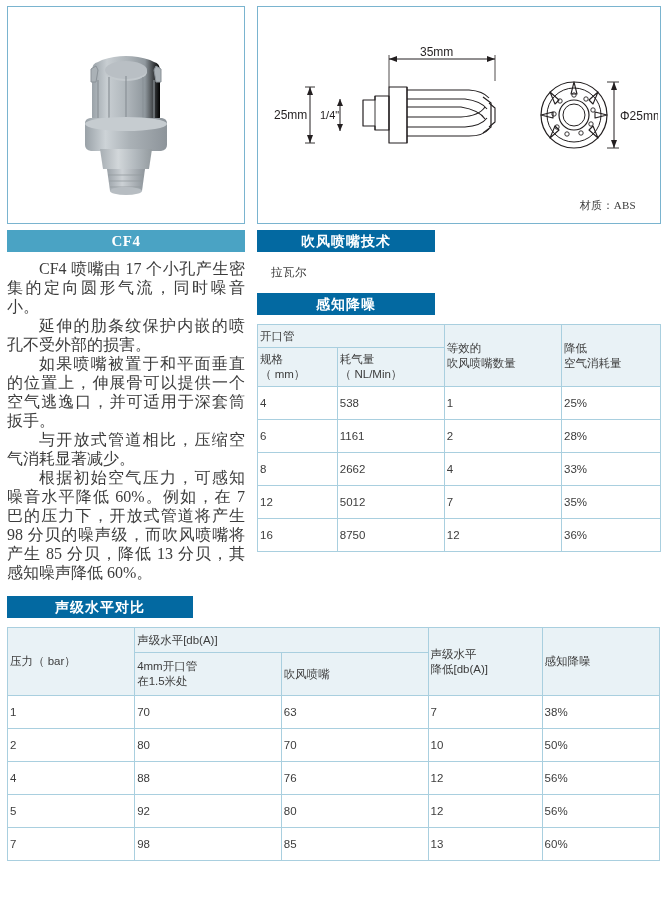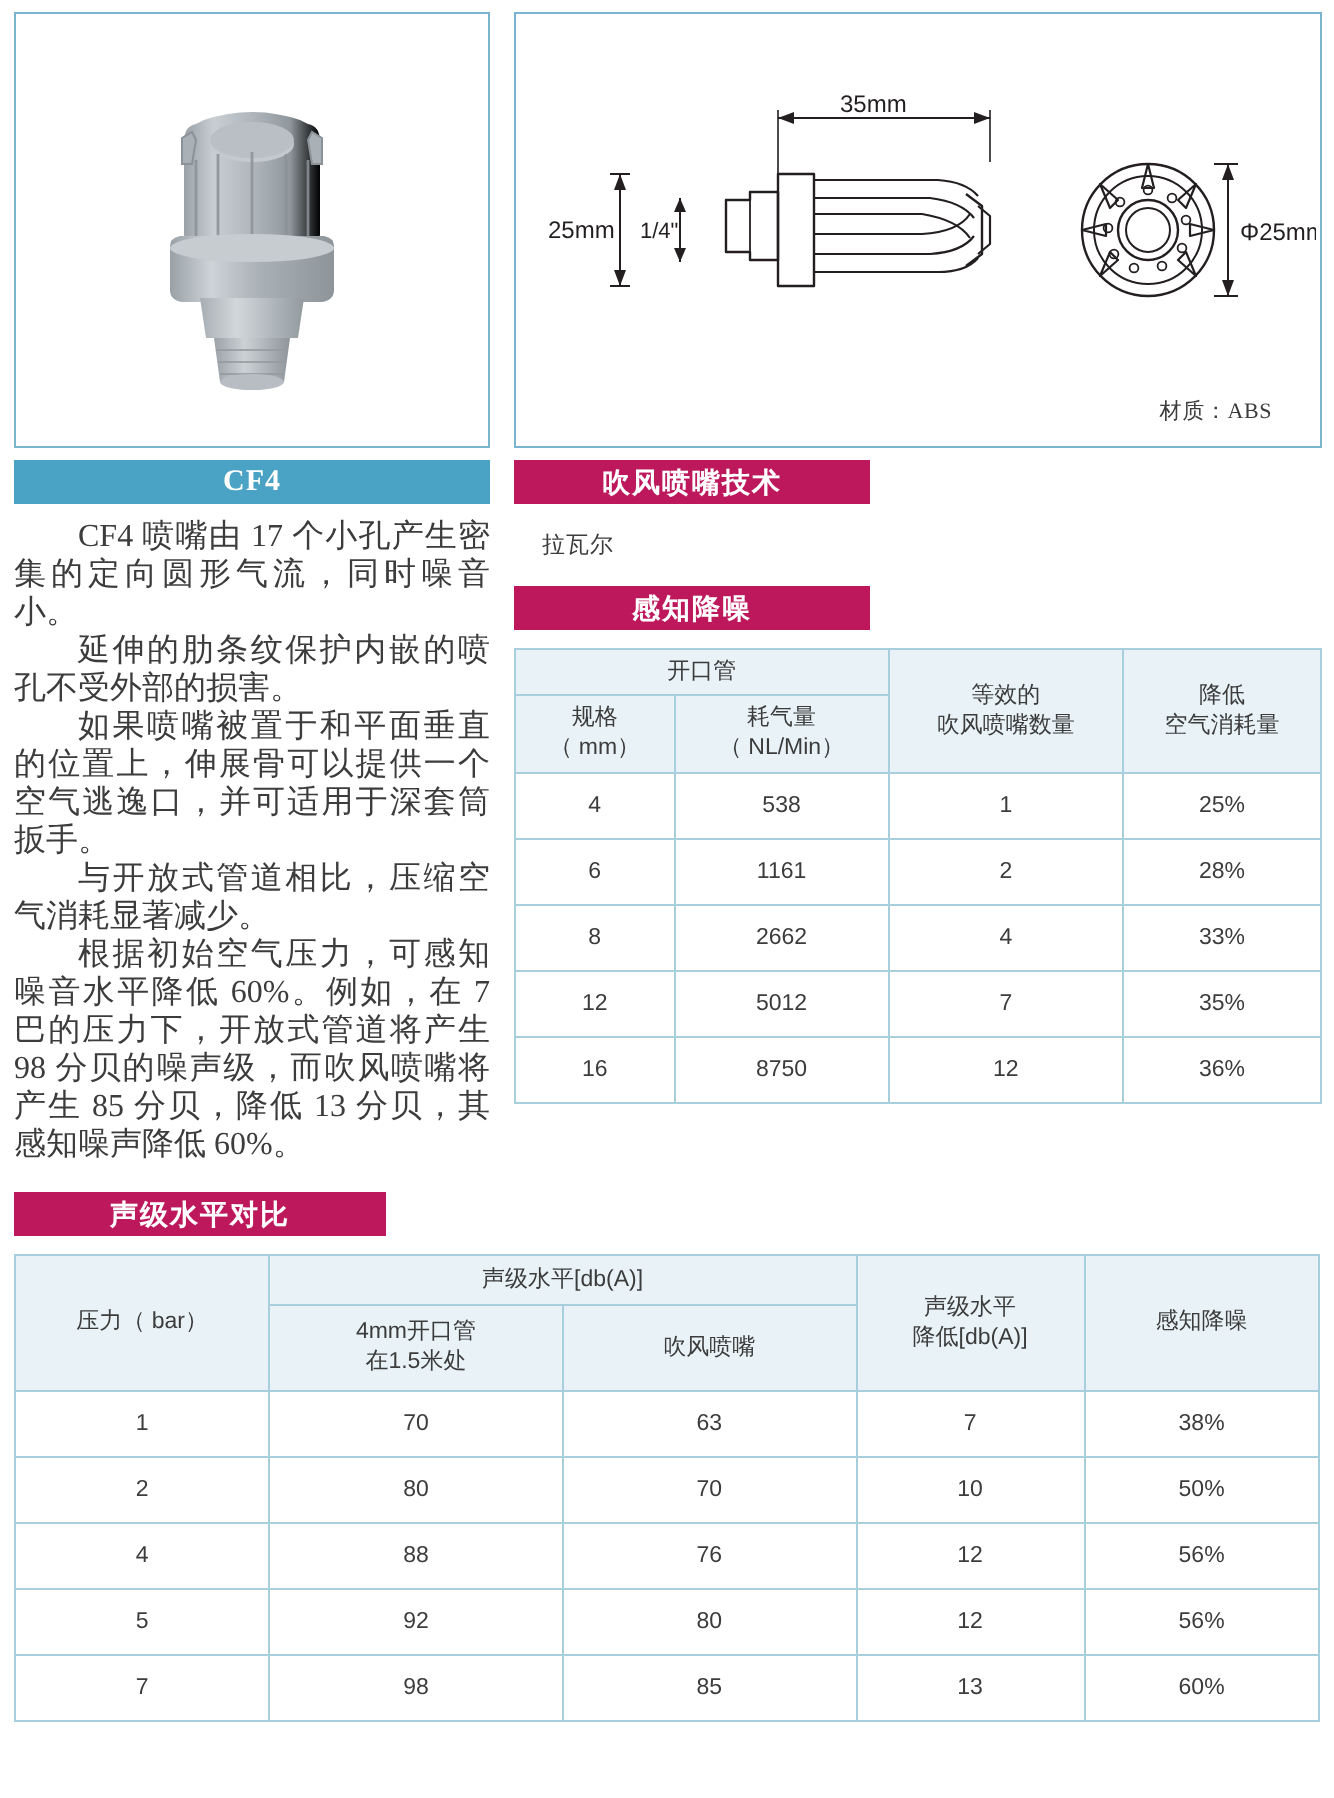--- a/index.html
+++ b/index.html
@@ -66,21 +66,21 @@
     background: #4aa3c4;
     color: #ffffff;
     font-weight: bold;
     font-size: 15px;
     text-align: center;
     line-height: 22px;
     height: 22px;
     letter-spacing: .5px;
   }
   .bar-black {
-    background: #be185d;
+    background: #0369a1;
     color: #ffffff;
     font-weight: bold;
     font-size: 14px;
     text-align: center;
     line-height: 22px;
     height: 22px;
     letter-spacing: 1px;
   }
 
   
@@ -115,21 +115,21 @@
   
   table.dt {
     border-collapse: collapse;
     width: 100%;
     font-size: 11.5px;
     color: #3c3c3c;
     background: #fff;
   }
   table.dt th, table.dt td {
     border: 1px solid #a9cfdf;
-    text-align: center;
+    text-align: left;
     vertical-align: middle;
     font-weight: normal;
     padding: 0 2px;
   }
   table.dt thead th {
     background: #e9f2f6;
     line-height: 15px;
   }
   table.dt tbody td {
     height: 32px;

